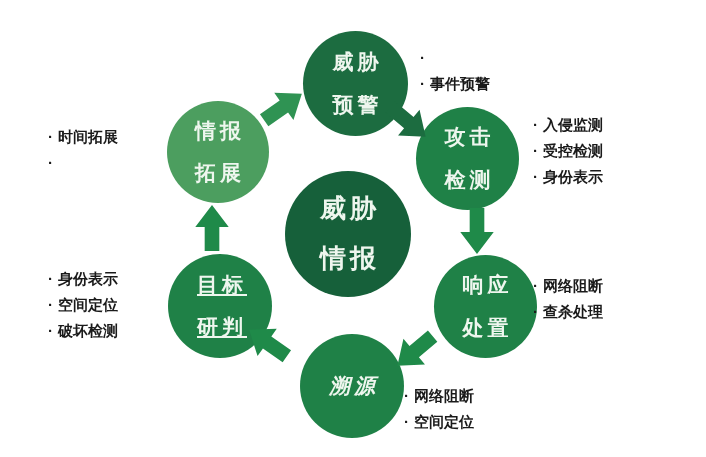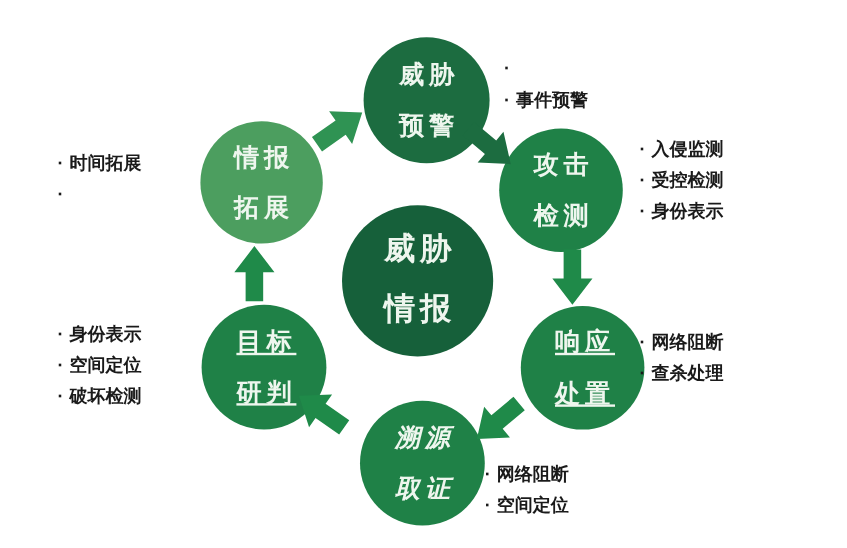--- a/index.html
+++ b/index.html
@@ -39,21 +39,21 @@
     background: #16603a;
     font-size: 26px;
     font-weight: 700;
   }
   .circle.ring {
     font-size: 21px;
     font-weight: 600;
   }
   .node-warning   { width:105px; height:105px; left:303px; top: 31px; background:#1c6c40; }
   .node-detection { width:103px; height:103px; left:416px; top:107px; background:#1f8147; }
-  .node-response  { width:103px; height:103px; left:434px; top:255px; background:#1f8147;text-decoration:underline; }
+  .node-response  { width:103px; height:103px; left:434px; top:255px; background:#1f8147; }
   .node-trace     { width:104px; height:104px; left:300px; top:334px; background:#1f8147;font-style:italic; }
   .node-target    { width:104px; height:104px; left:168px; top:254px; background:#1f8147;text-decoration:underline; }
   .node-intel     { width:102px; height:102px; left:167px; top:101px; background:#4c9e5f; }
 
   .label-group {
     position: absolute;
     color: #1a1a1a;
     font-size: 15px;
     font-weight: 700;
     line-height: 26px;
@@ -104,21 +104,20 @@
     <div class="cline">检测</div>
   </div>
 
   <div class="circle ring node-response">
     <div class="cline">响应</div>
     <div class="cline">处置</div>
   </div>
 
   <div class="circle ring node-trace">
     <div class="cline">溯源</div>
-    <div class="cline">取证</div>
   </div>
 
   <div class="circle ring node-target">
     <div class="cline">目标</div>
     <div class="cline">研判</div>
   </div>
 
   <div class="circle ring node-intel">
     <div class="cline">情报</div>
     <div class="cline">拓展</div>

